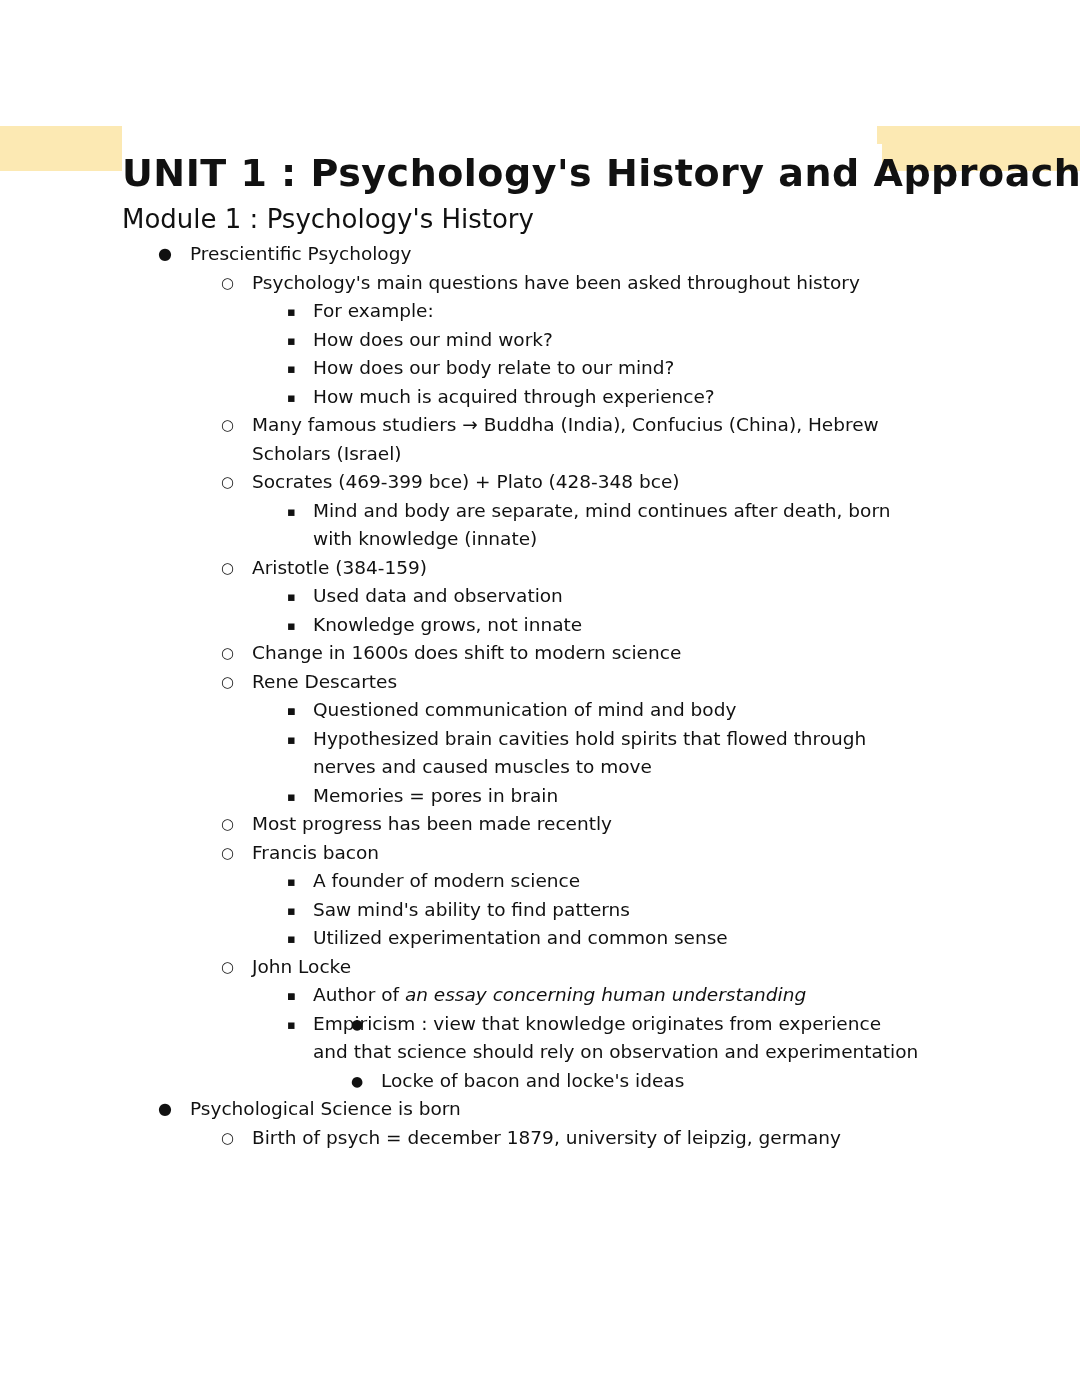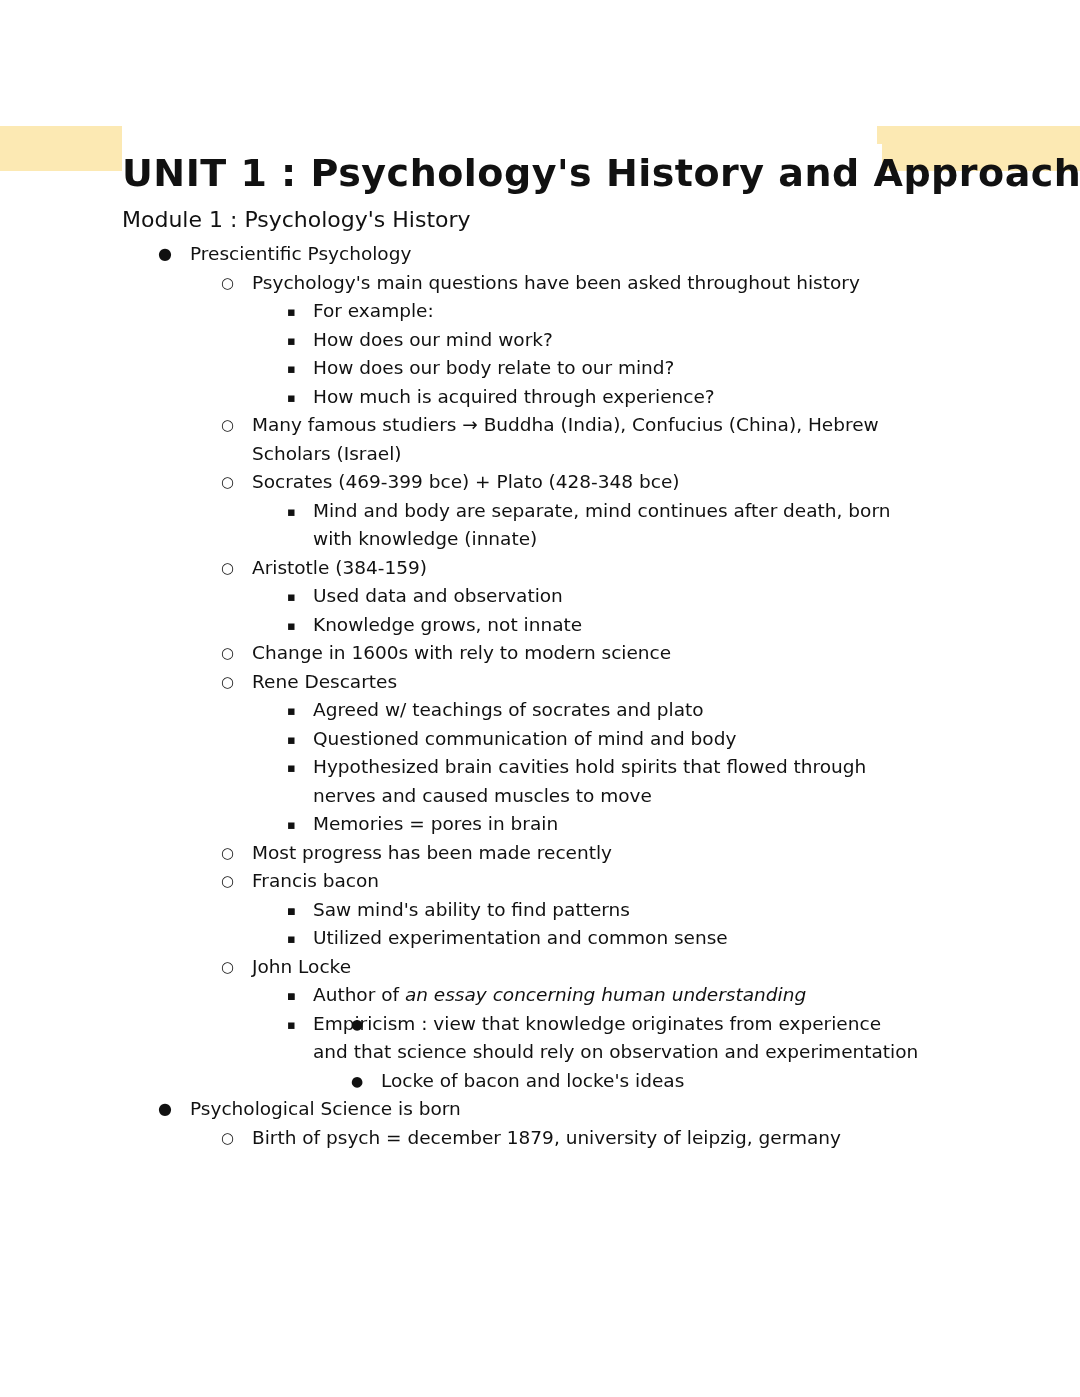--- a/index.html
+++ b/index.html
@@ -67,21 +67,21 @@
   .line {
     position: relative;
     font-size: 18.5px;
     line-height: 28.5px;
     color: #111111;
     margin: 0;
     padding: 0;
   }
 
   .module-head {
-    font-size: 22px;
+    font-size: 26px;
     line-height: 33px;
     padding-left: 122px;
     padding-right: 104px;
     margin-bottom: 4px;
   }
 
   
   .lvl1 { padding-left: 190px; padding-right: 130px; }
   .lvl2 { padding-left: 252px; padding-right: 150px; }
   .lvl3 { padding-left: 313px; padding-right: 160px; }
@@ -157,29 +157,28 @@
       <div class="line lvl3">
         <span class="bullet">▪</span>
         <span class="txt">Used data and observation</span>
       </div>
       <div class="line lvl3">
         <span class="bullet">▪</span>
         <span class="txt">Knowledge grows, not innate</span>
       </div>
       <div class="line lvl2">
         <span class="bullet">○</span>
-        <span class="txt">Change in 1600s with rely to modern science</span>
+        <span class="txt">Change in 1600s does shift to modern science</span>
       </div>
       <div class="line lvl2">
         <span class="bullet">○</span>
         <span class="txt">Rene Descartes</span>
       </div>
       <div class="line lvl3">
         <span class="bullet">▪</span>
-        <span class="txt">Agreed w/ teachings of socrates and plato</span>
       </div>
       <div class="line lvl3">
         <span class="bullet">▪</span>
         <span class="txt">Questioned communication of mind and body</span>
       </div>
       <div class="line lvl3">
         <span class="bullet">▪</span>
         <span class="txt">Hypothesized brain cavities hold spirits that flowed through nerves and caused muscles to move</span>
       </div>
       <div class="line lvl3">
@@ -189,20 +188,21 @@
       <div class="line lvl2">
         <span class="bullet">○</span>
         <span class="txt">Most progress has been made recently</span>
       </div>
       <div class="line lvl2">
         <span class="bullet">○</span>
         <span class="txt">Francis bacon</span>
       </div>
       <div class="line lvl3">
         <span class="bullet">▪</span>
+        <span class="txt">A founder of modern science</span>
       </div>
       <div class="line lvl3">
         <span class="bullet">▪</span>
         <span class="txt">Saw mind's ability to find patterns</span>
       </div>
       <div class="line lvl3">
         <span class="bullet">▪</span>
         <span class="txt">Utilized experimentation and common sense</span>
       </div>
       <div class="line lvl2">

